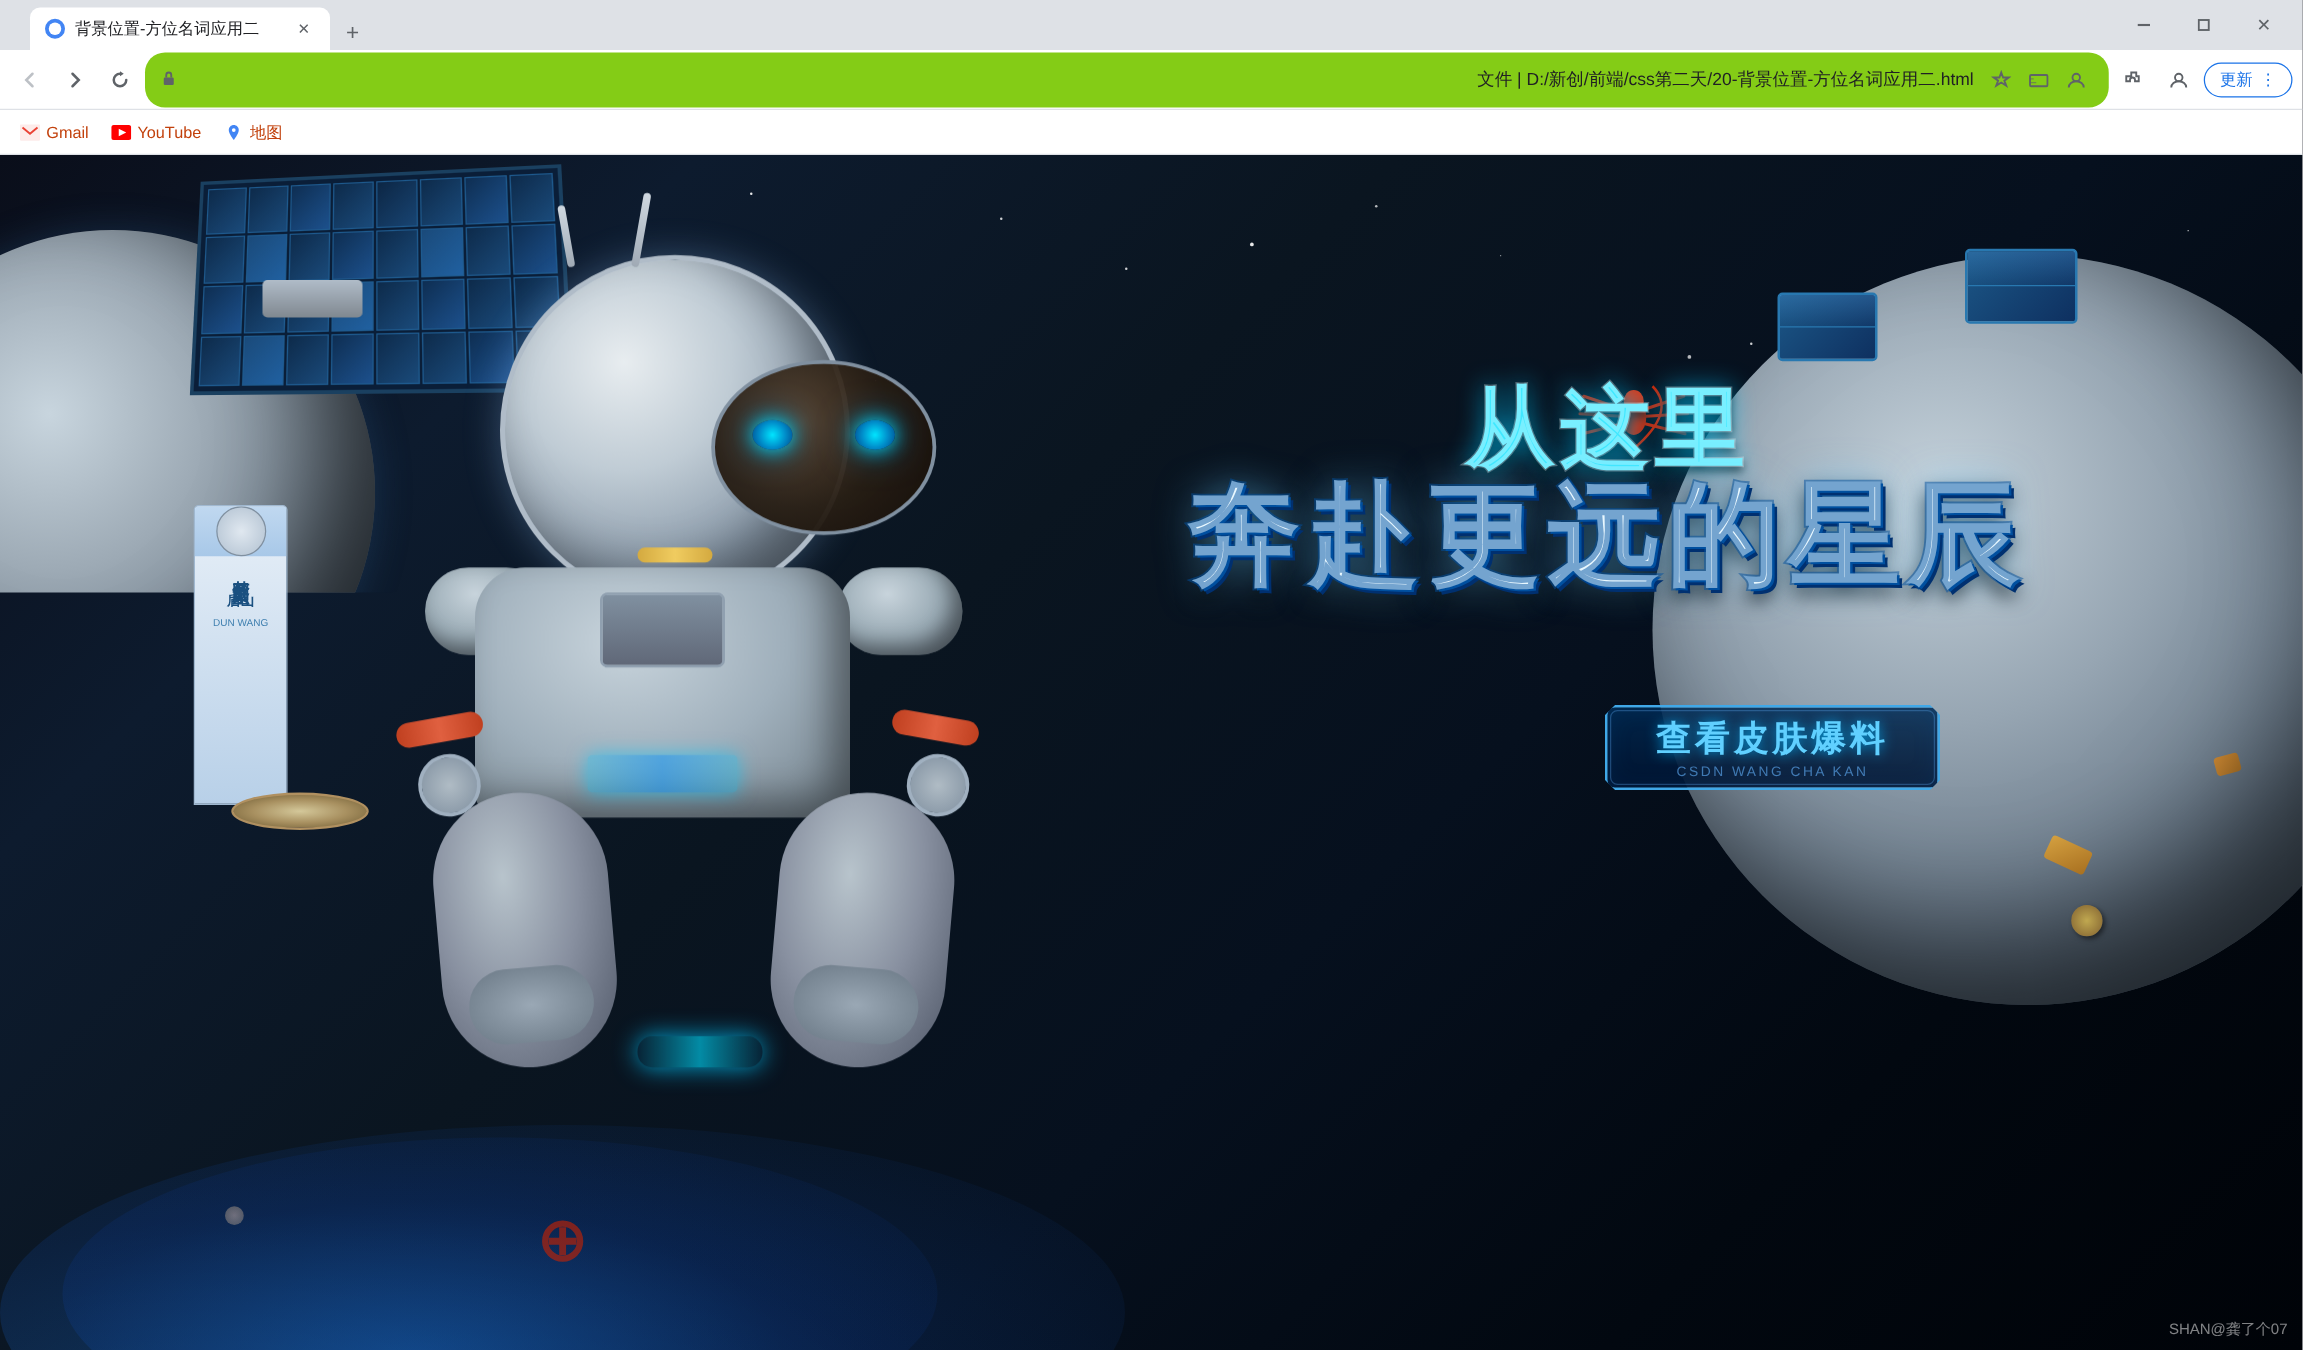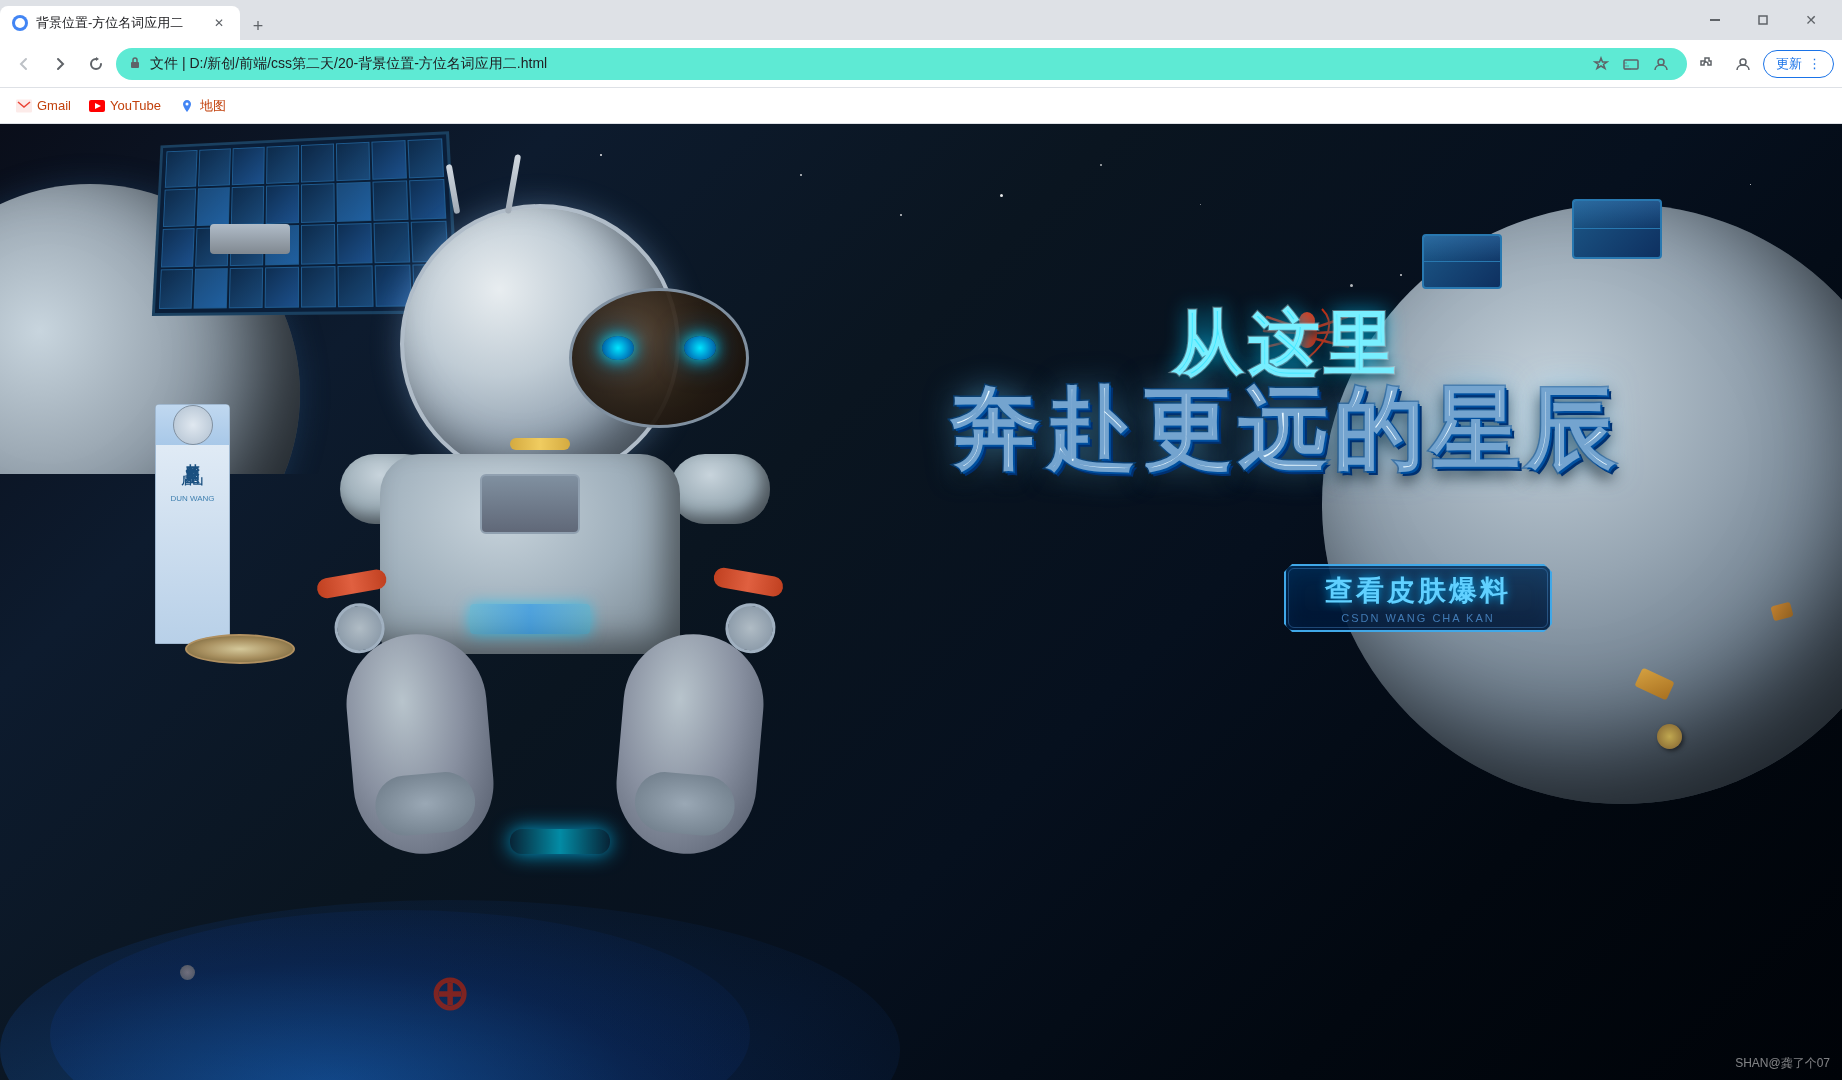--- a/index.html
+++ b/index.html
@@ -15,21 +15,21 @@
       display: flex;
       align-items: center;
       padding: 0 0 0 0;
       user-select: none;
       flex-shrink: 0;
     }
     .tab-strip {
       display: flex;
       align-items: flex-end;
       height: 100%;
-      padding-left: 0;
+      padding-left: 24px;
       flex: 1;
     }
     .tab {
       height: 34px;
       background: #ffffff;
       border-radius: 8px 8px 0 0;
       display: flex;
       align-items: center;
       padding: 0 12px;
       min-width: 240px;
@@ -106,28 +106,29 @@
       border-radius: 50%;
       display: flex; align-items: center; justify-content: center;
       cursor: pointer;
       color: #5f6368;
       font-size: 16px;
       flex-shrink: 0;
     }
     .nav-btn.disabled { color: #bdc1c6; cursor: default; }
     .address-bar {
       flex: 1;
-      height: 32px;
-      background: #5eead4;
+      height: 44px;
+      background: #84cc16;
       border-radius: 16px;
       display: flex;
       align-items: center;
       padding: 0 12px;
       gap: 8px;
       cursor: text;
+      text-align: right;
     }
     .address-bar .lock-icon { color: #5f6368; font-size: 14px; flex-shrink: 0; }
     .address-text { font-size: 14px; color: #202124; flex: 1; }
     .address-actions { display: flex; align-items: center; gap: 2px; }
     .addr-btn { width: 28px; height: 28px; border-radius: 50%; display: flex; align-items: center; justify-content: center; cursor: pointer; color: #5f6368; font-size: 14px; }
     .toolbar-right { display: flex; align-items: center; gap: 4px; }
     .update-btn {
       height: 28px;
       border: 1.5px solid #1a73e8;
       border-radius: 14px;

